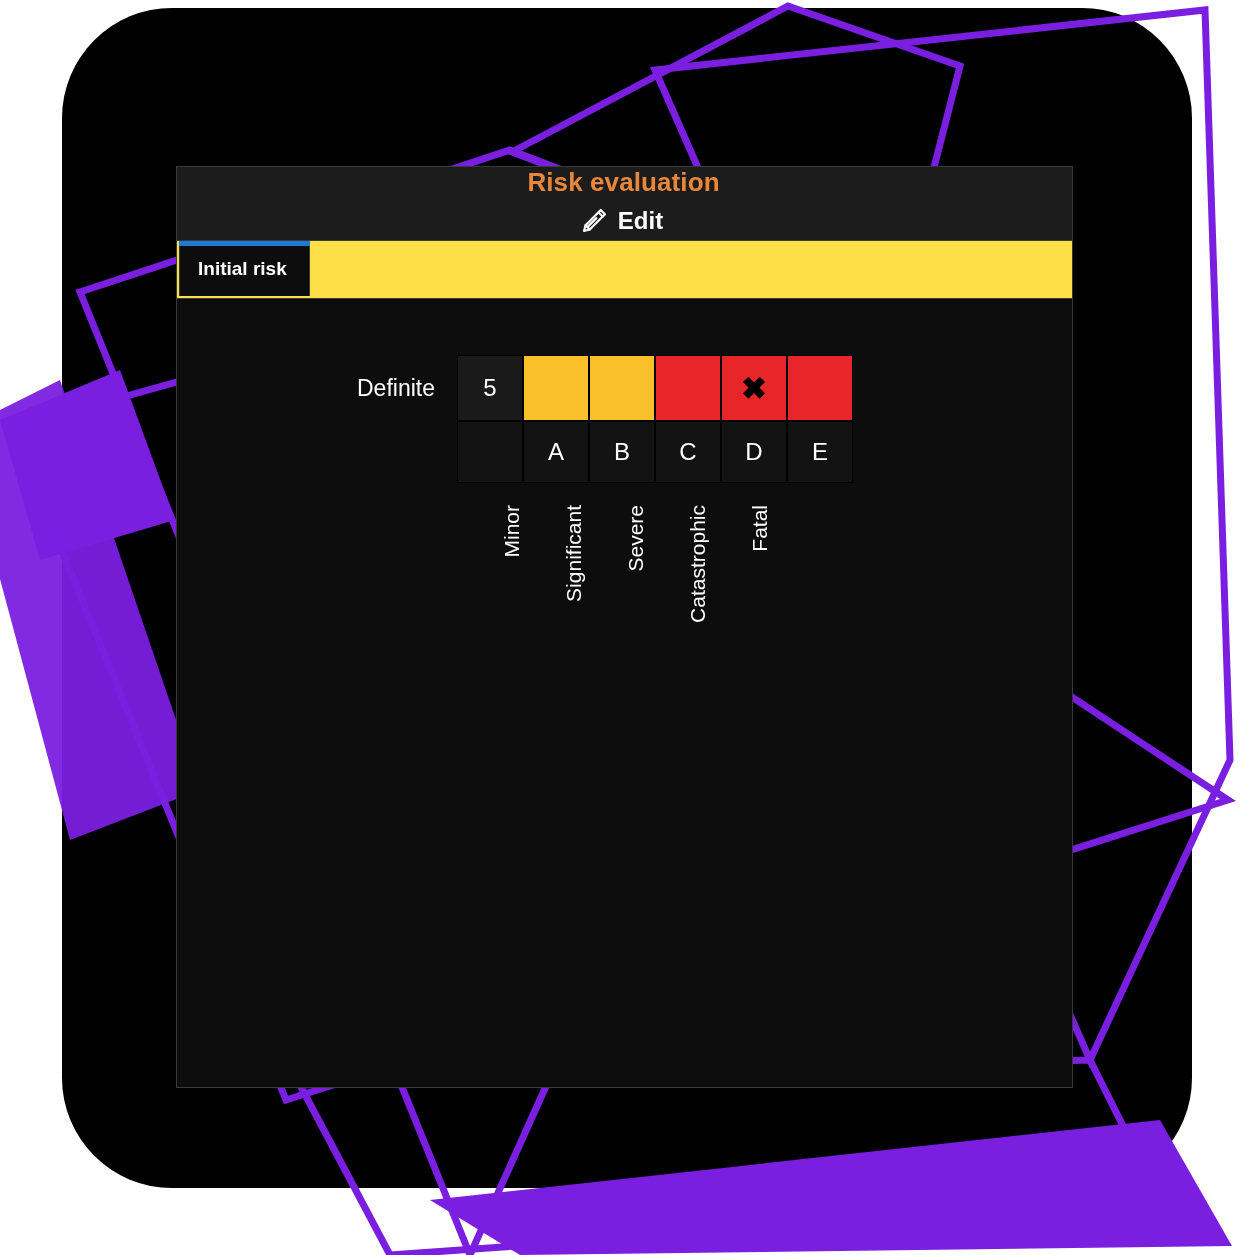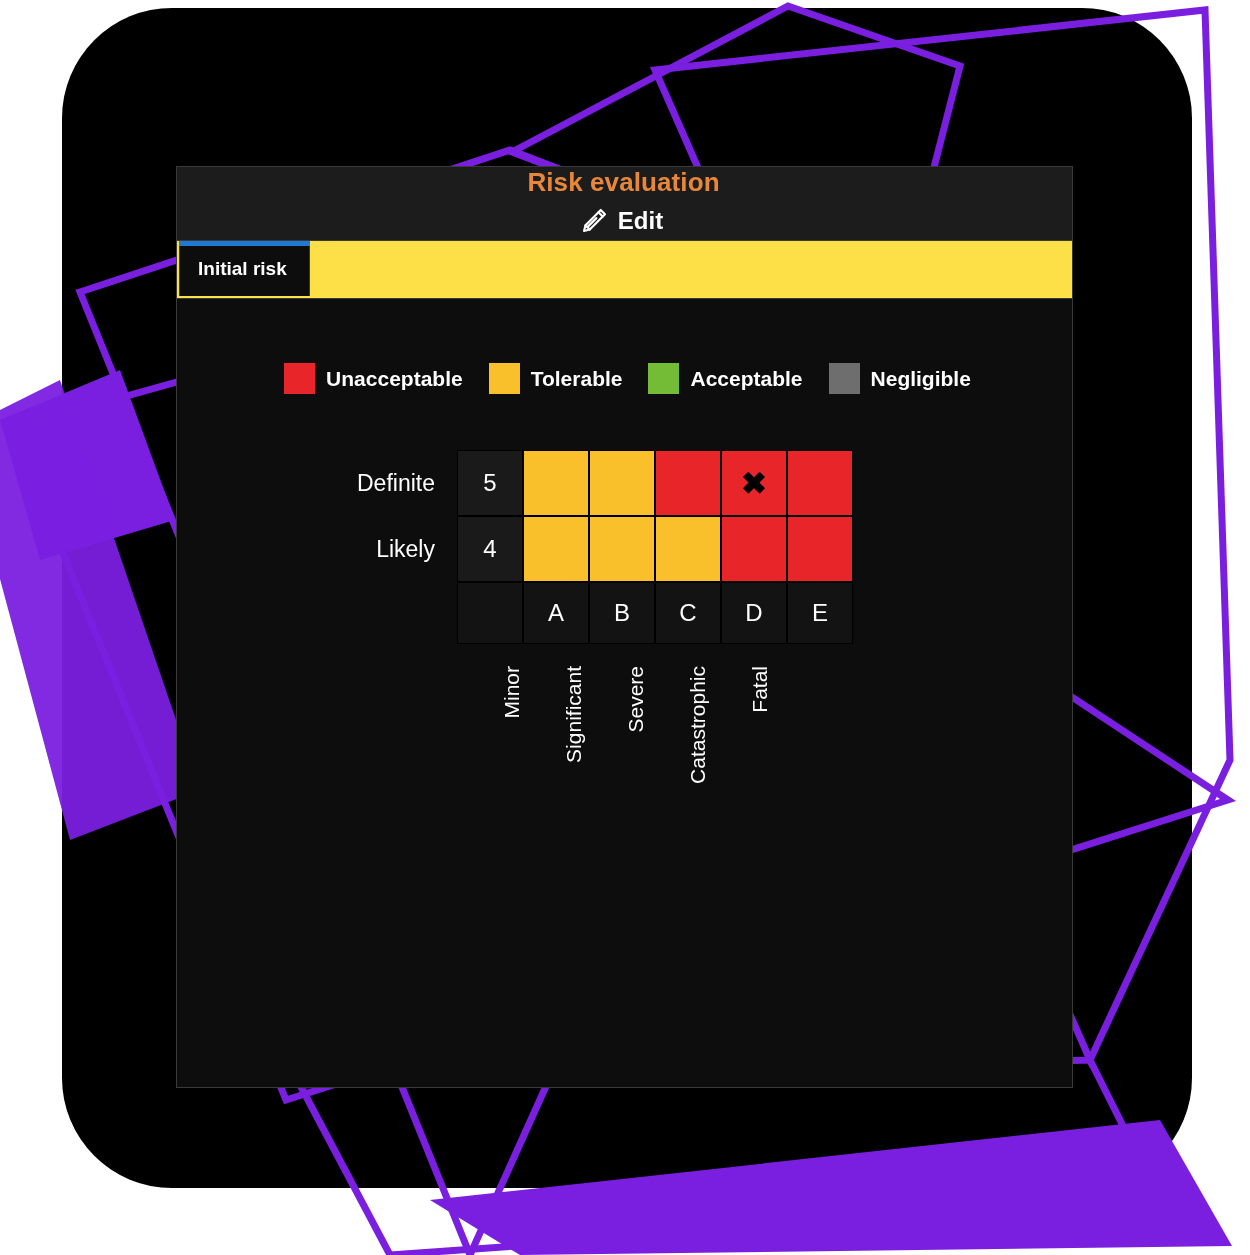--- a/index.html
+++ b/index.html
@@ -258,58 +258,31 @@
         <span>Edit</span>
       </div>
     </div>
 
     <div class="tabstrip">
       <div class="tab active">
         <span>Initial risk</span>
       </div>
     </div>
 
-    <div class="legend" id="legend-root">
-        <div class="legend-item">
-          <span class="legend-swatch" style="background: rgb(232, 38, 42);"></span>
-          <span class="legend-label">Unacceptable</span>
-        </div>
-        <div class="legend-item">
-          <span class="legend-swatch" style="background: rgb(249, 192, 44);"></span>
-          <span class="legend-label">Tolerable</span>
-        </div>
-        <div class="legend-item">
-          <span class="legend-swatch" style="background: rgb(117, 188, 54);"></span>
-          <span class="legend-label">Acceptable</span>
-        </div>
-        <div class="legend-item">
-          <span class="legend-swatch" style="background: rgb(110, 110, 110);"></span>
-          <span class="legend-label">Negligible</span>
-        </div>
-      </div>
 
     <div class="matrix-wrap">
       <table class="matrix">
         <tbody id="matrix-body">
             <tr>
               <td class="row-label">Definite</td>
               <td class="idx-cell">5</td>
               <td class="risk-cell" style="background: rgb(249, 192, 44);"></td>
               <td class="risk-cell" style="background: rgb(249, 192, 44);"></td>
               <td class="risk-cell" style="background: rgb(232, 38, 42);"></td>
               <td class="risk-cell" style="background: rgb(232, 38, 42);"><span class="marker">✖</span></td>
-              <td class="risk-cell" style="background: rgb(232, 38, 42);"></td>
-            </tr>
-            <tr>
-              <td class="row-label">Likely</td>
-              <td class="idx-cell">4</td>
-              <td class="risk-cell" style="background: rgb(249, 192, 44);"></td>
-              <td class="risk-cell" style="background: rgb(249, 192, 44);"></td>
-              <td class="risk-cell" style="background: rgb(249, 192, 44);"></td>
-              <td class="risk-cell" style="background: rgb(232, 38, 42);"></td>
               <td class="risk-cell" style="background: rgb(232, 38, 42);"></td>
             </tr>
             <tr>
               <td></td>
               <td class="corner-cell"></td>
               <td class="col-letter">A</td>
               <td class="col-letter">B</td>
               <td class="col-letter">C</td>
               <td class="col-letter">D</td>
               <td class="col-letter">E</td>

